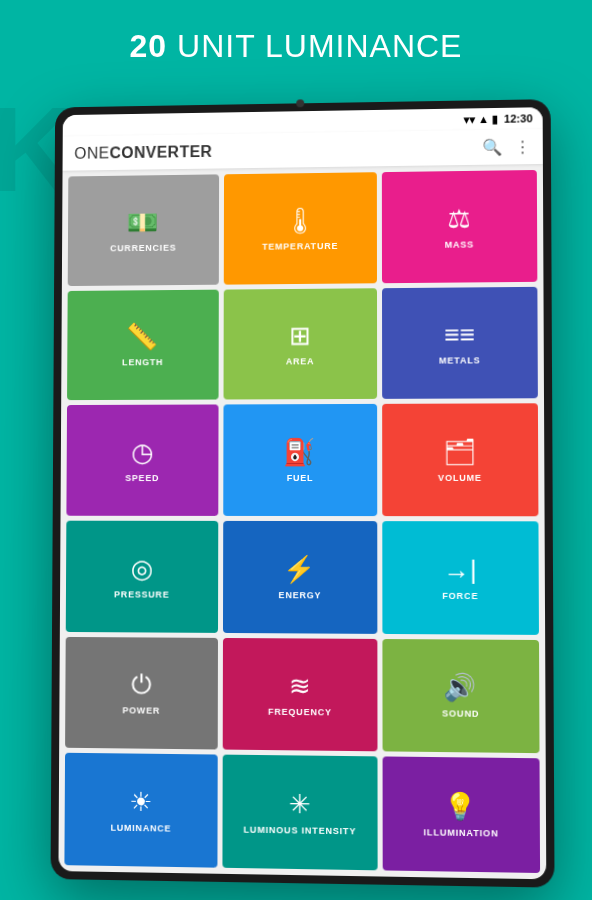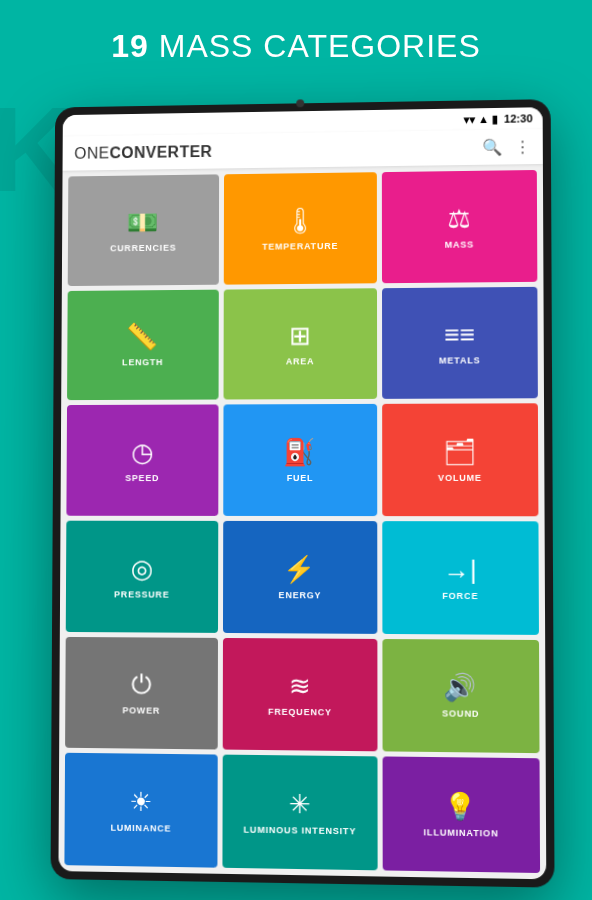--- a/index.html
+++ b/index.html
@@ -168,21 +168,21 @@
     .color-blue-med { background: #1976D2; }
     .color-purple2  { background: #7B1FA2; }
   </style>
 </head>
 <body>
 
 <div class="bg-text bg-text-kg">KG</div>
 
 <div style="text-align:center; padding: 28px 0 16px; position:relative; z-index:2;">
   <span class="header-title">
-    <strong>19</strong><span> MASS CATEGORIES</span>
+    <strong>20</strong><span> UNIT LUMINANCE</span>
   </span>
 </div>
 
 <div class="device-wrapper">
   <div class="camera"></div>
   <div class="device-screen">
 
     <div class="status-bar">
       <div class="status-icons">
         <span style="font-size:11px;">▾▾</span>

